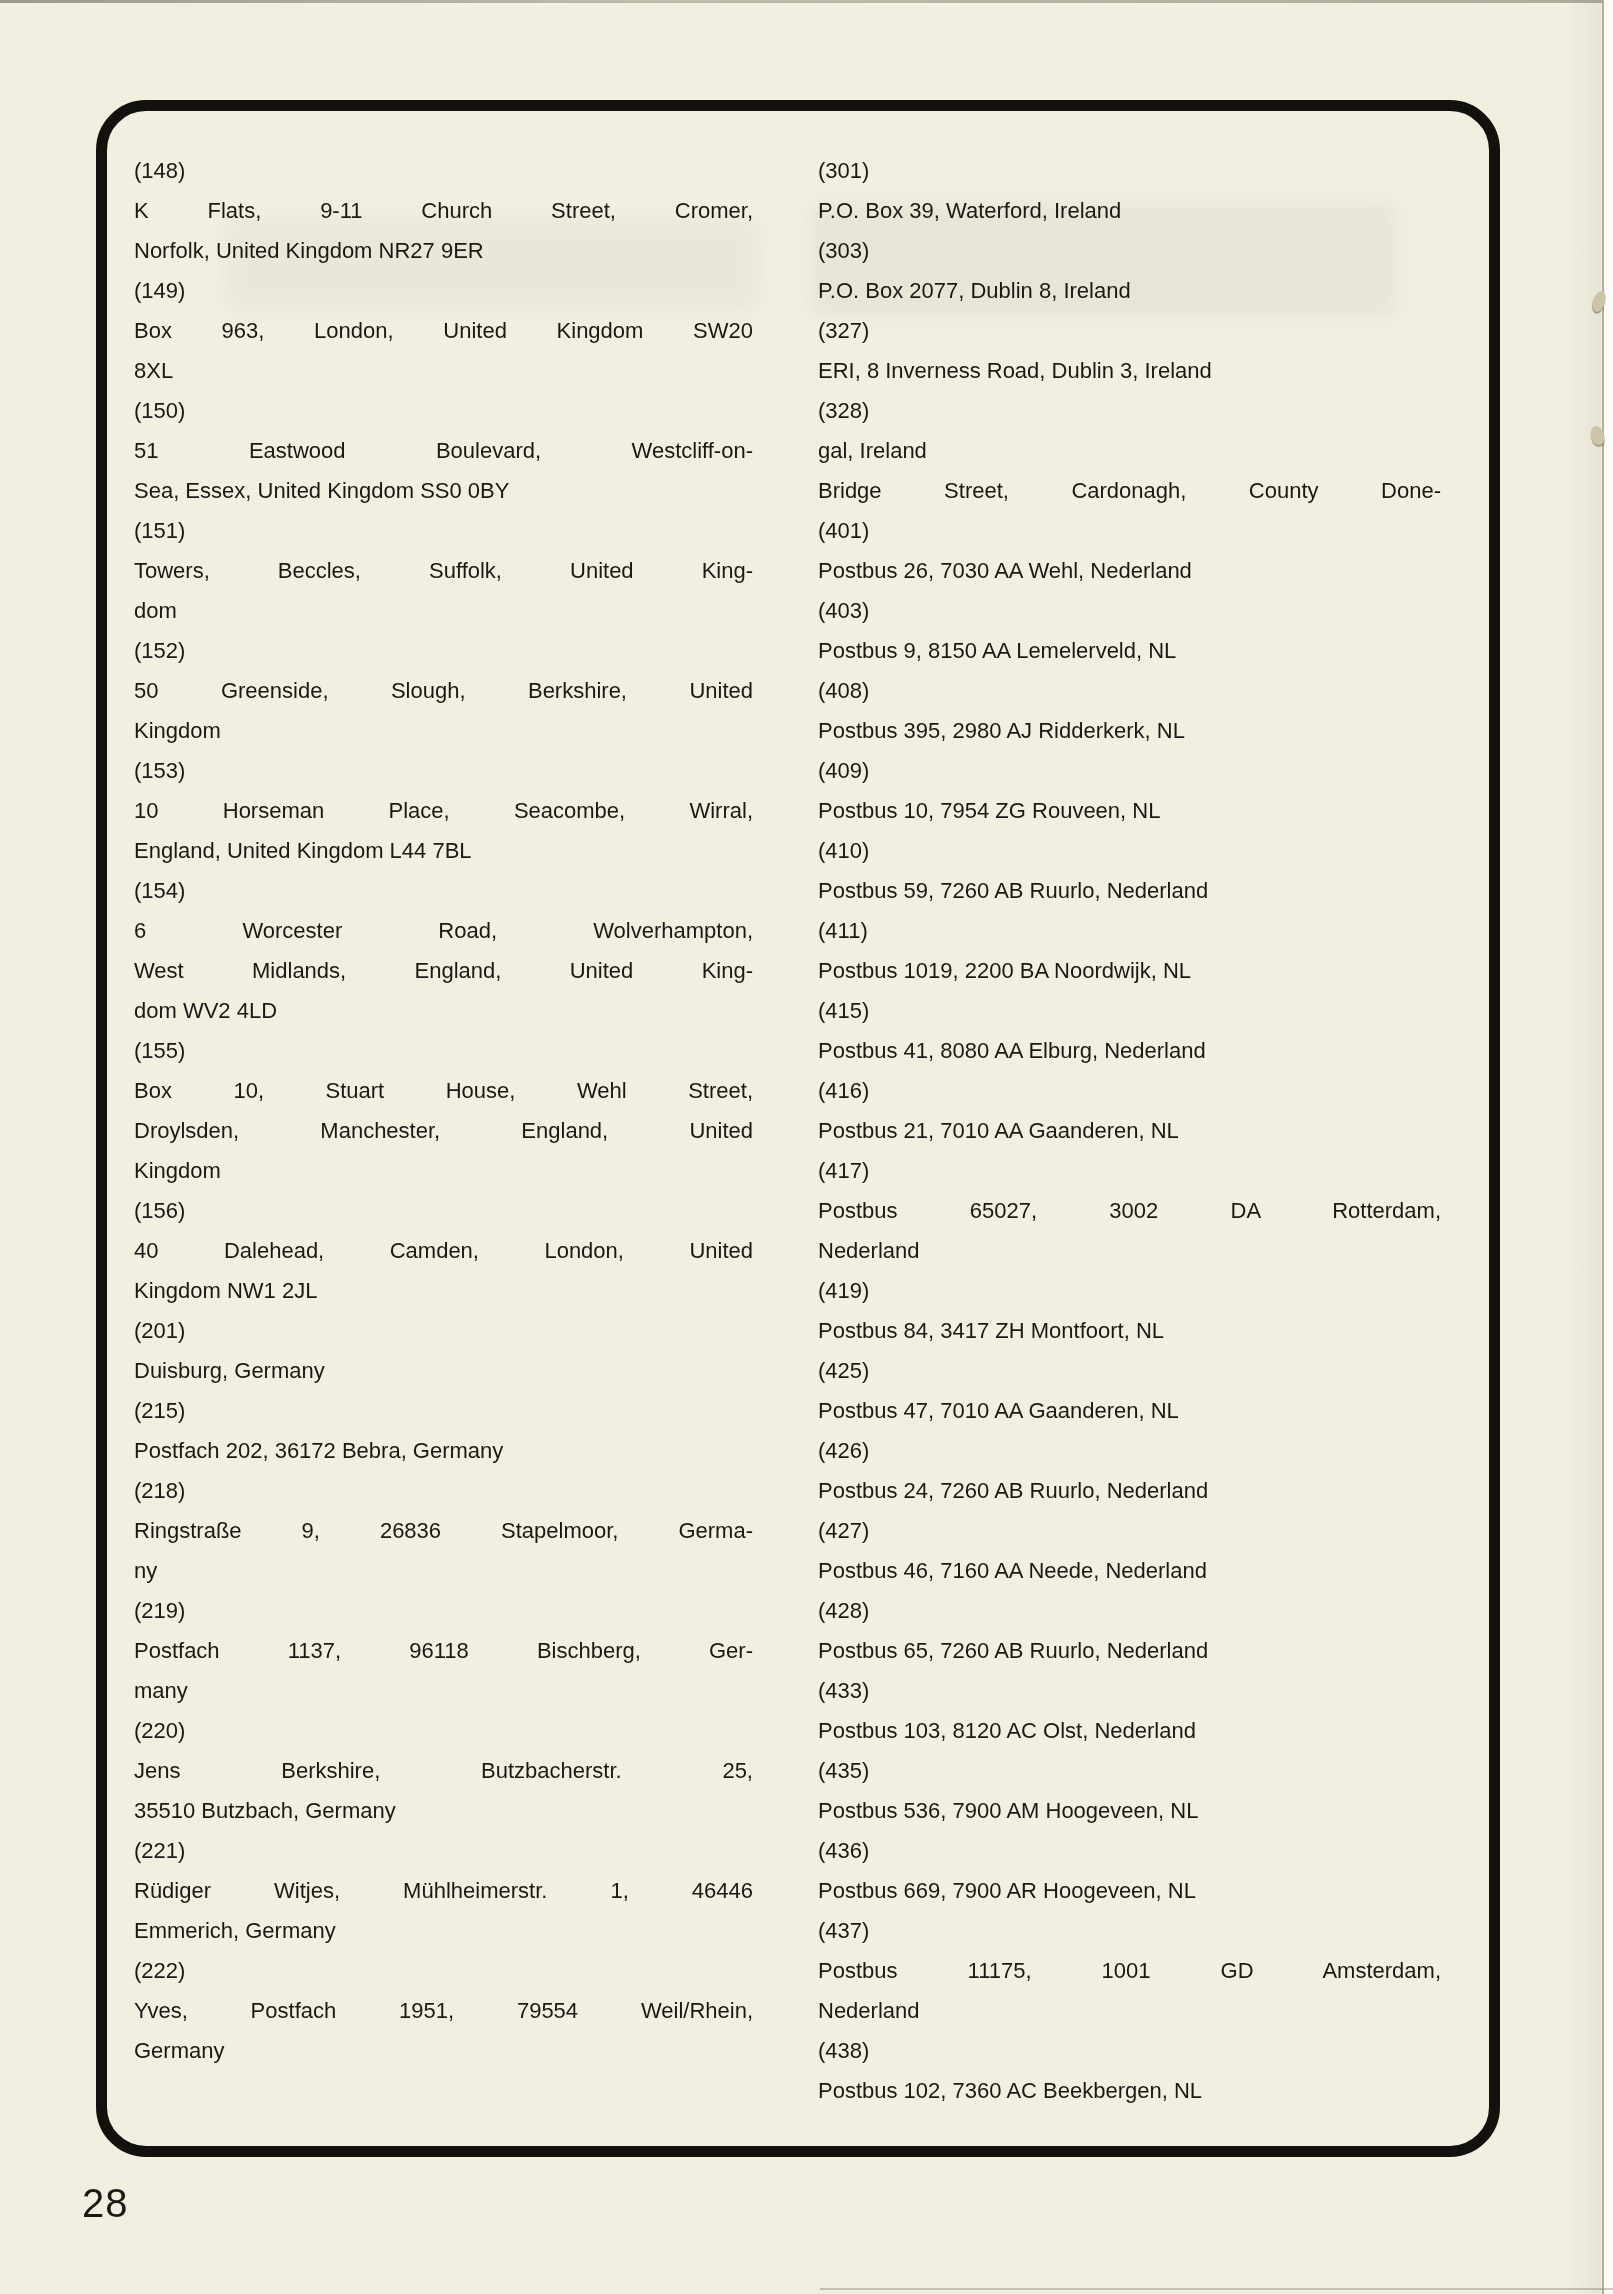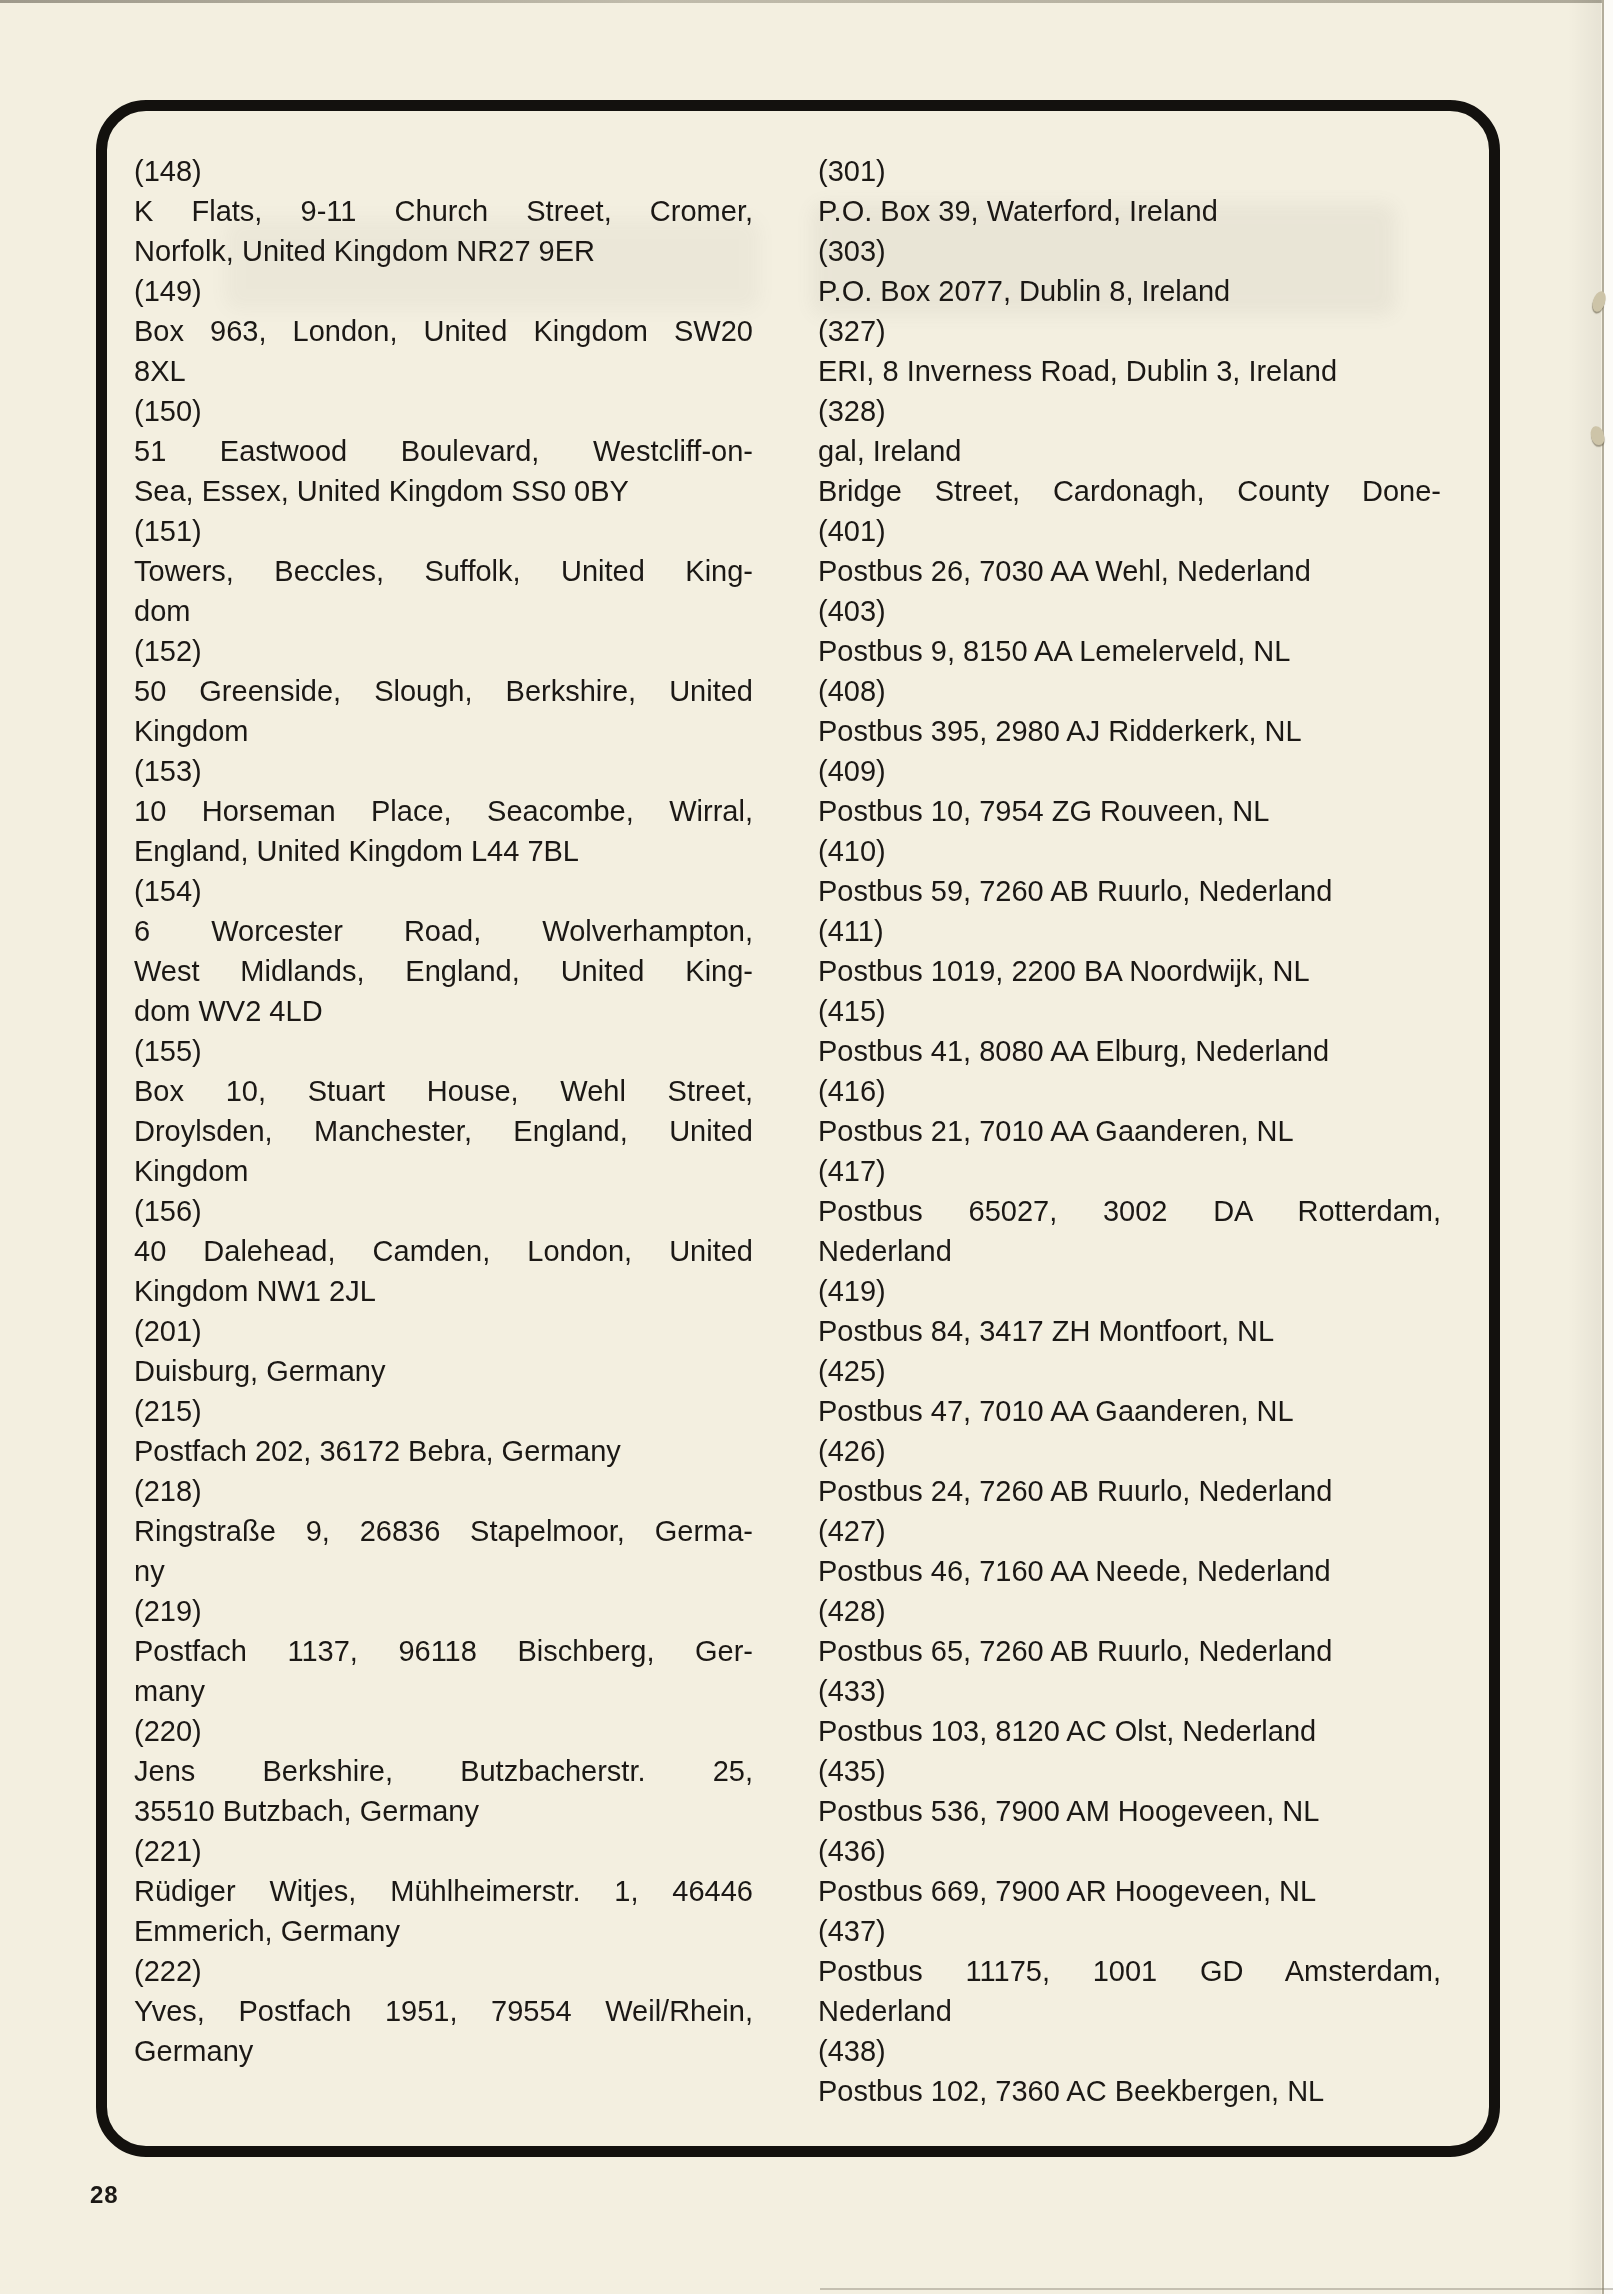--- a/index.html
+++ b/index.html
@@ -48,31 +48,31 @@
   .frame {
     position:absolute; left:96px; top:100px;
     width:1382px; height:2035px;
     border:11.5px solid var(--border,#13110e);
     border-radius:50px;
   }
   
   .col {
     position:absolute; top:151px;
     color:var(--ink,#1b1815);
-    font-size:29px; line-height:40px;
+    font-size:22px; line-height:40px;
     letter-spacing:0;
   }
   .colL { left:134px; width:619px; }
   .colR { left:818px; width:623px; }
   .ln   { text-align:left; }
   .just { text-align:justify; text-align-last:justify; }
   .pagenum {
     position:absolute; left:82px; top:2181px;
-    font-size:24px; font-weight:bold;
-    color:var(--ink,#1b1815); letter-spacing:1px;margin-left:8px;
+    font-size:40px; font-weight:normal;
+    color:var(--ink,#1b1815); letter-spacing:1px;
   }
 </style>
 </head>
 <body>
 
 <div class="page">
   <div class="scan-top-line"></div>
   <div class="edge-shade"></div>
   <div class="paper-right-strip"></div>
   <div class="ghost g1"></div>

